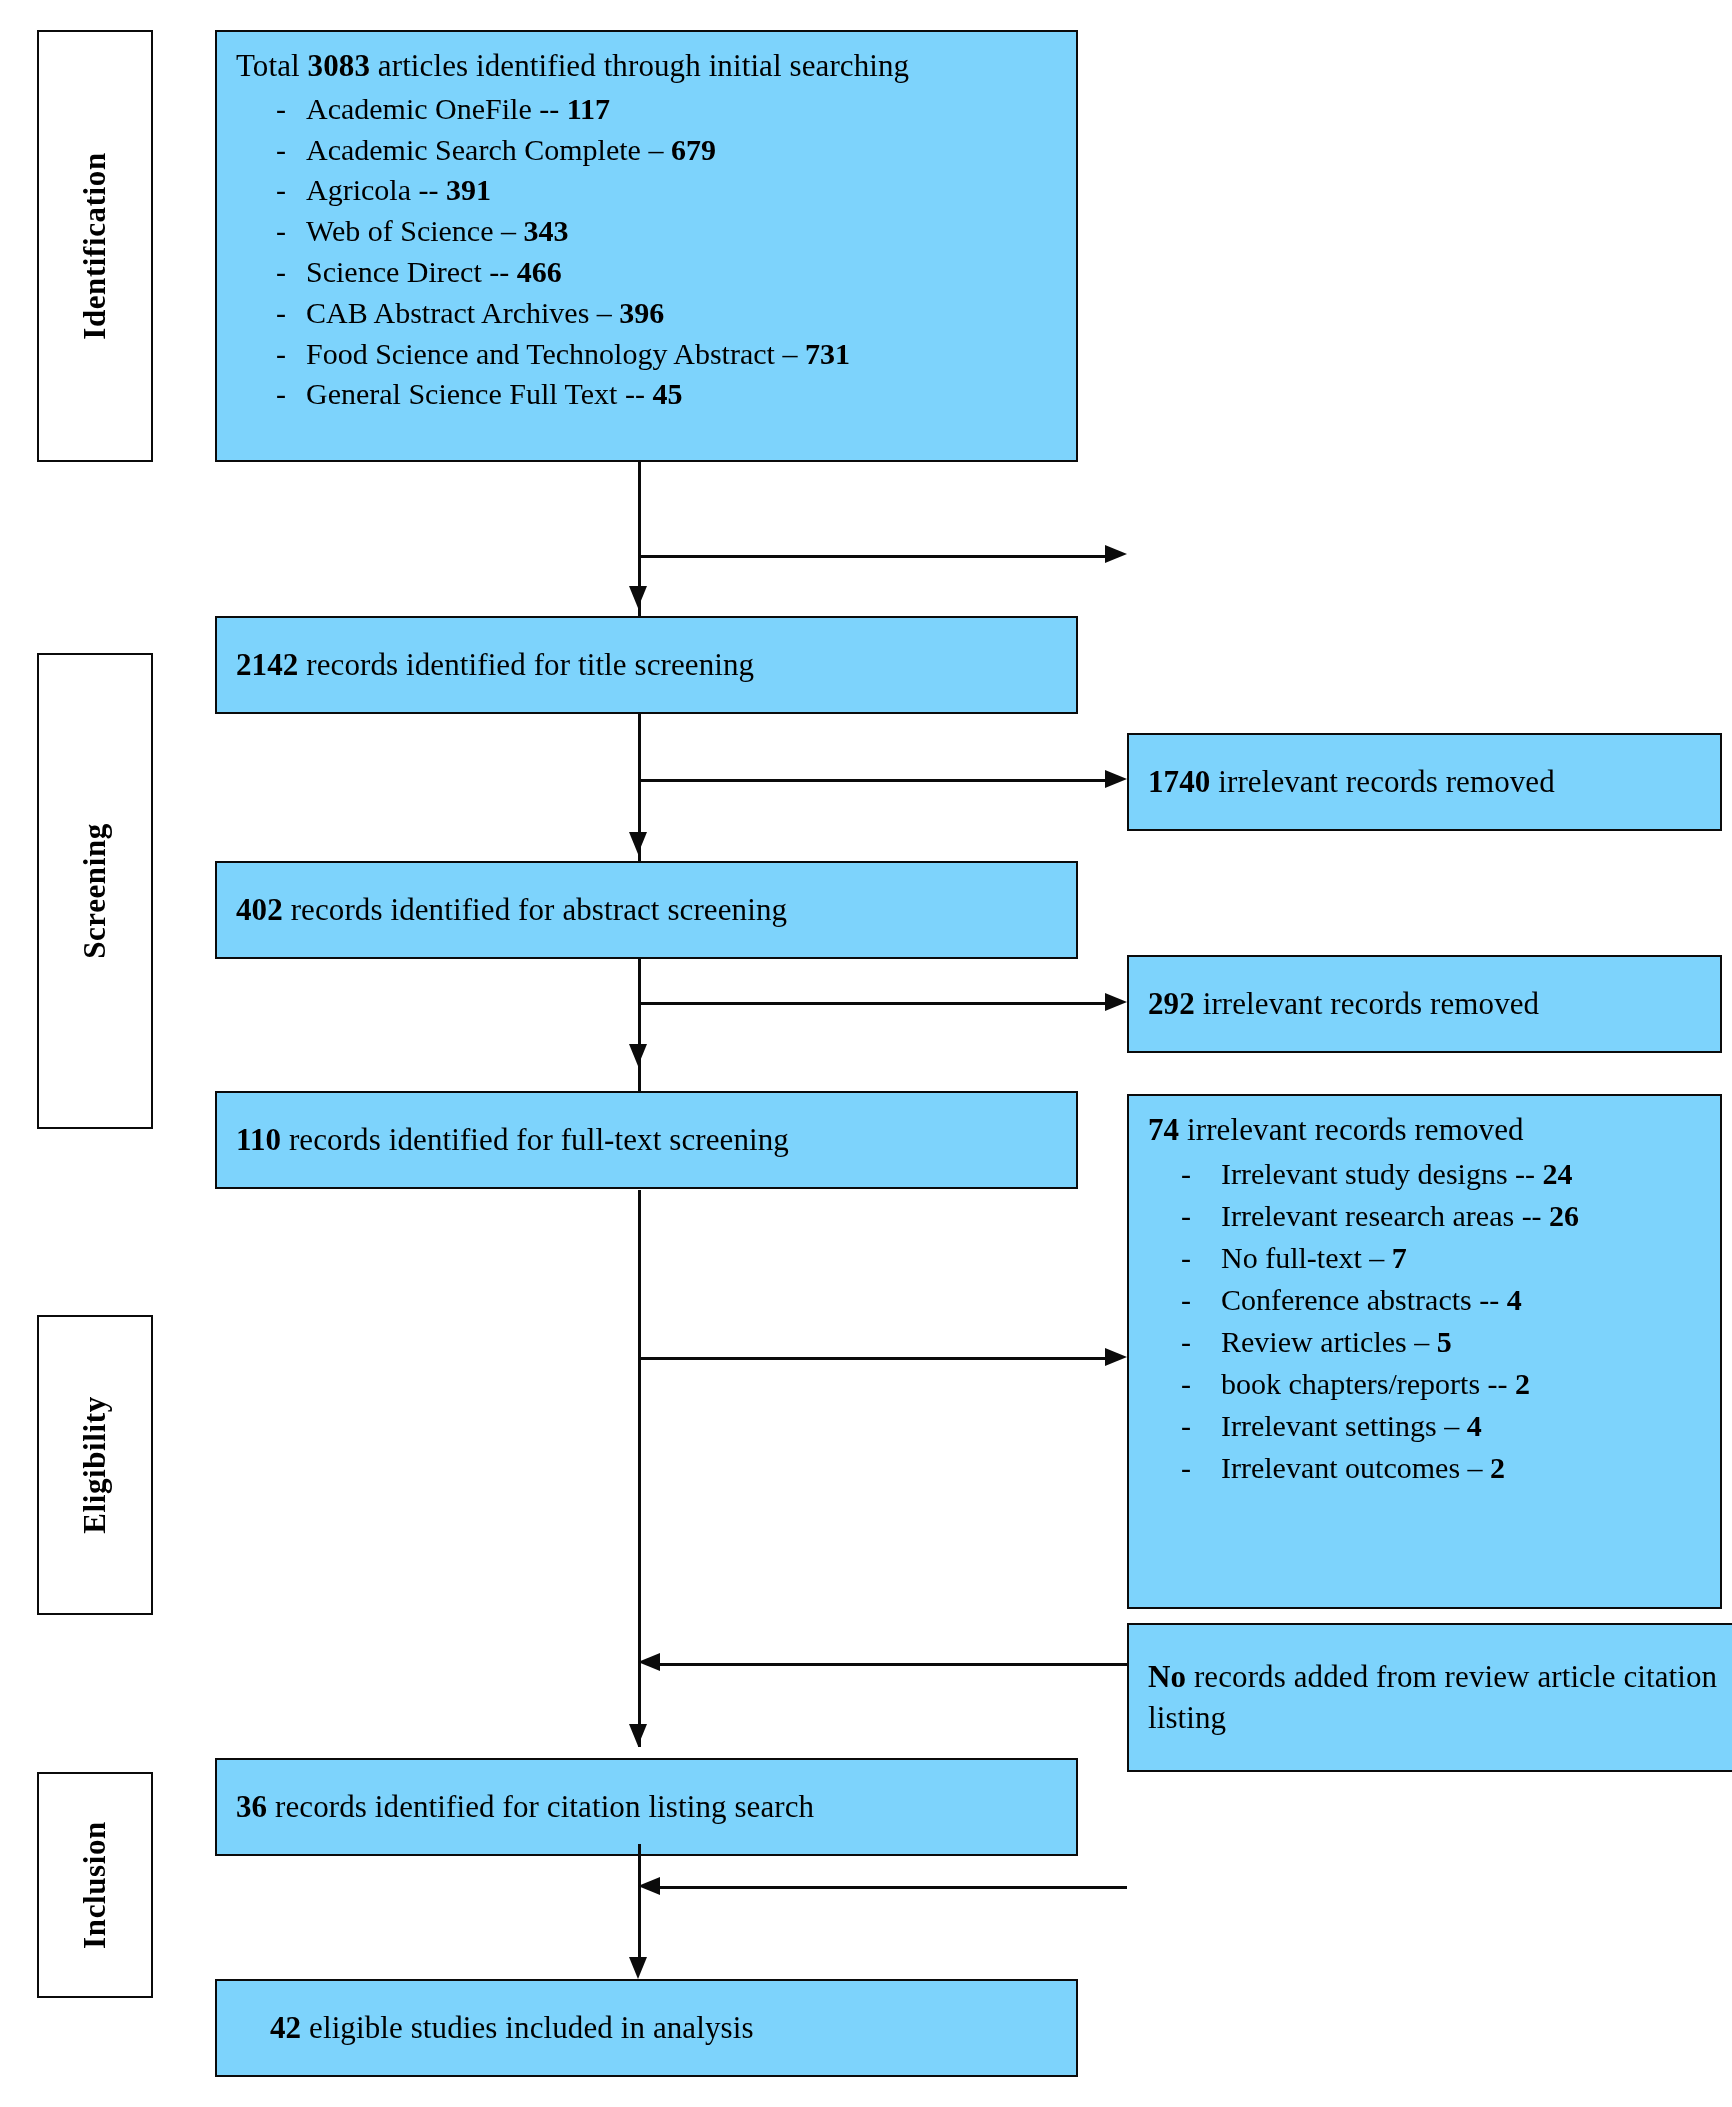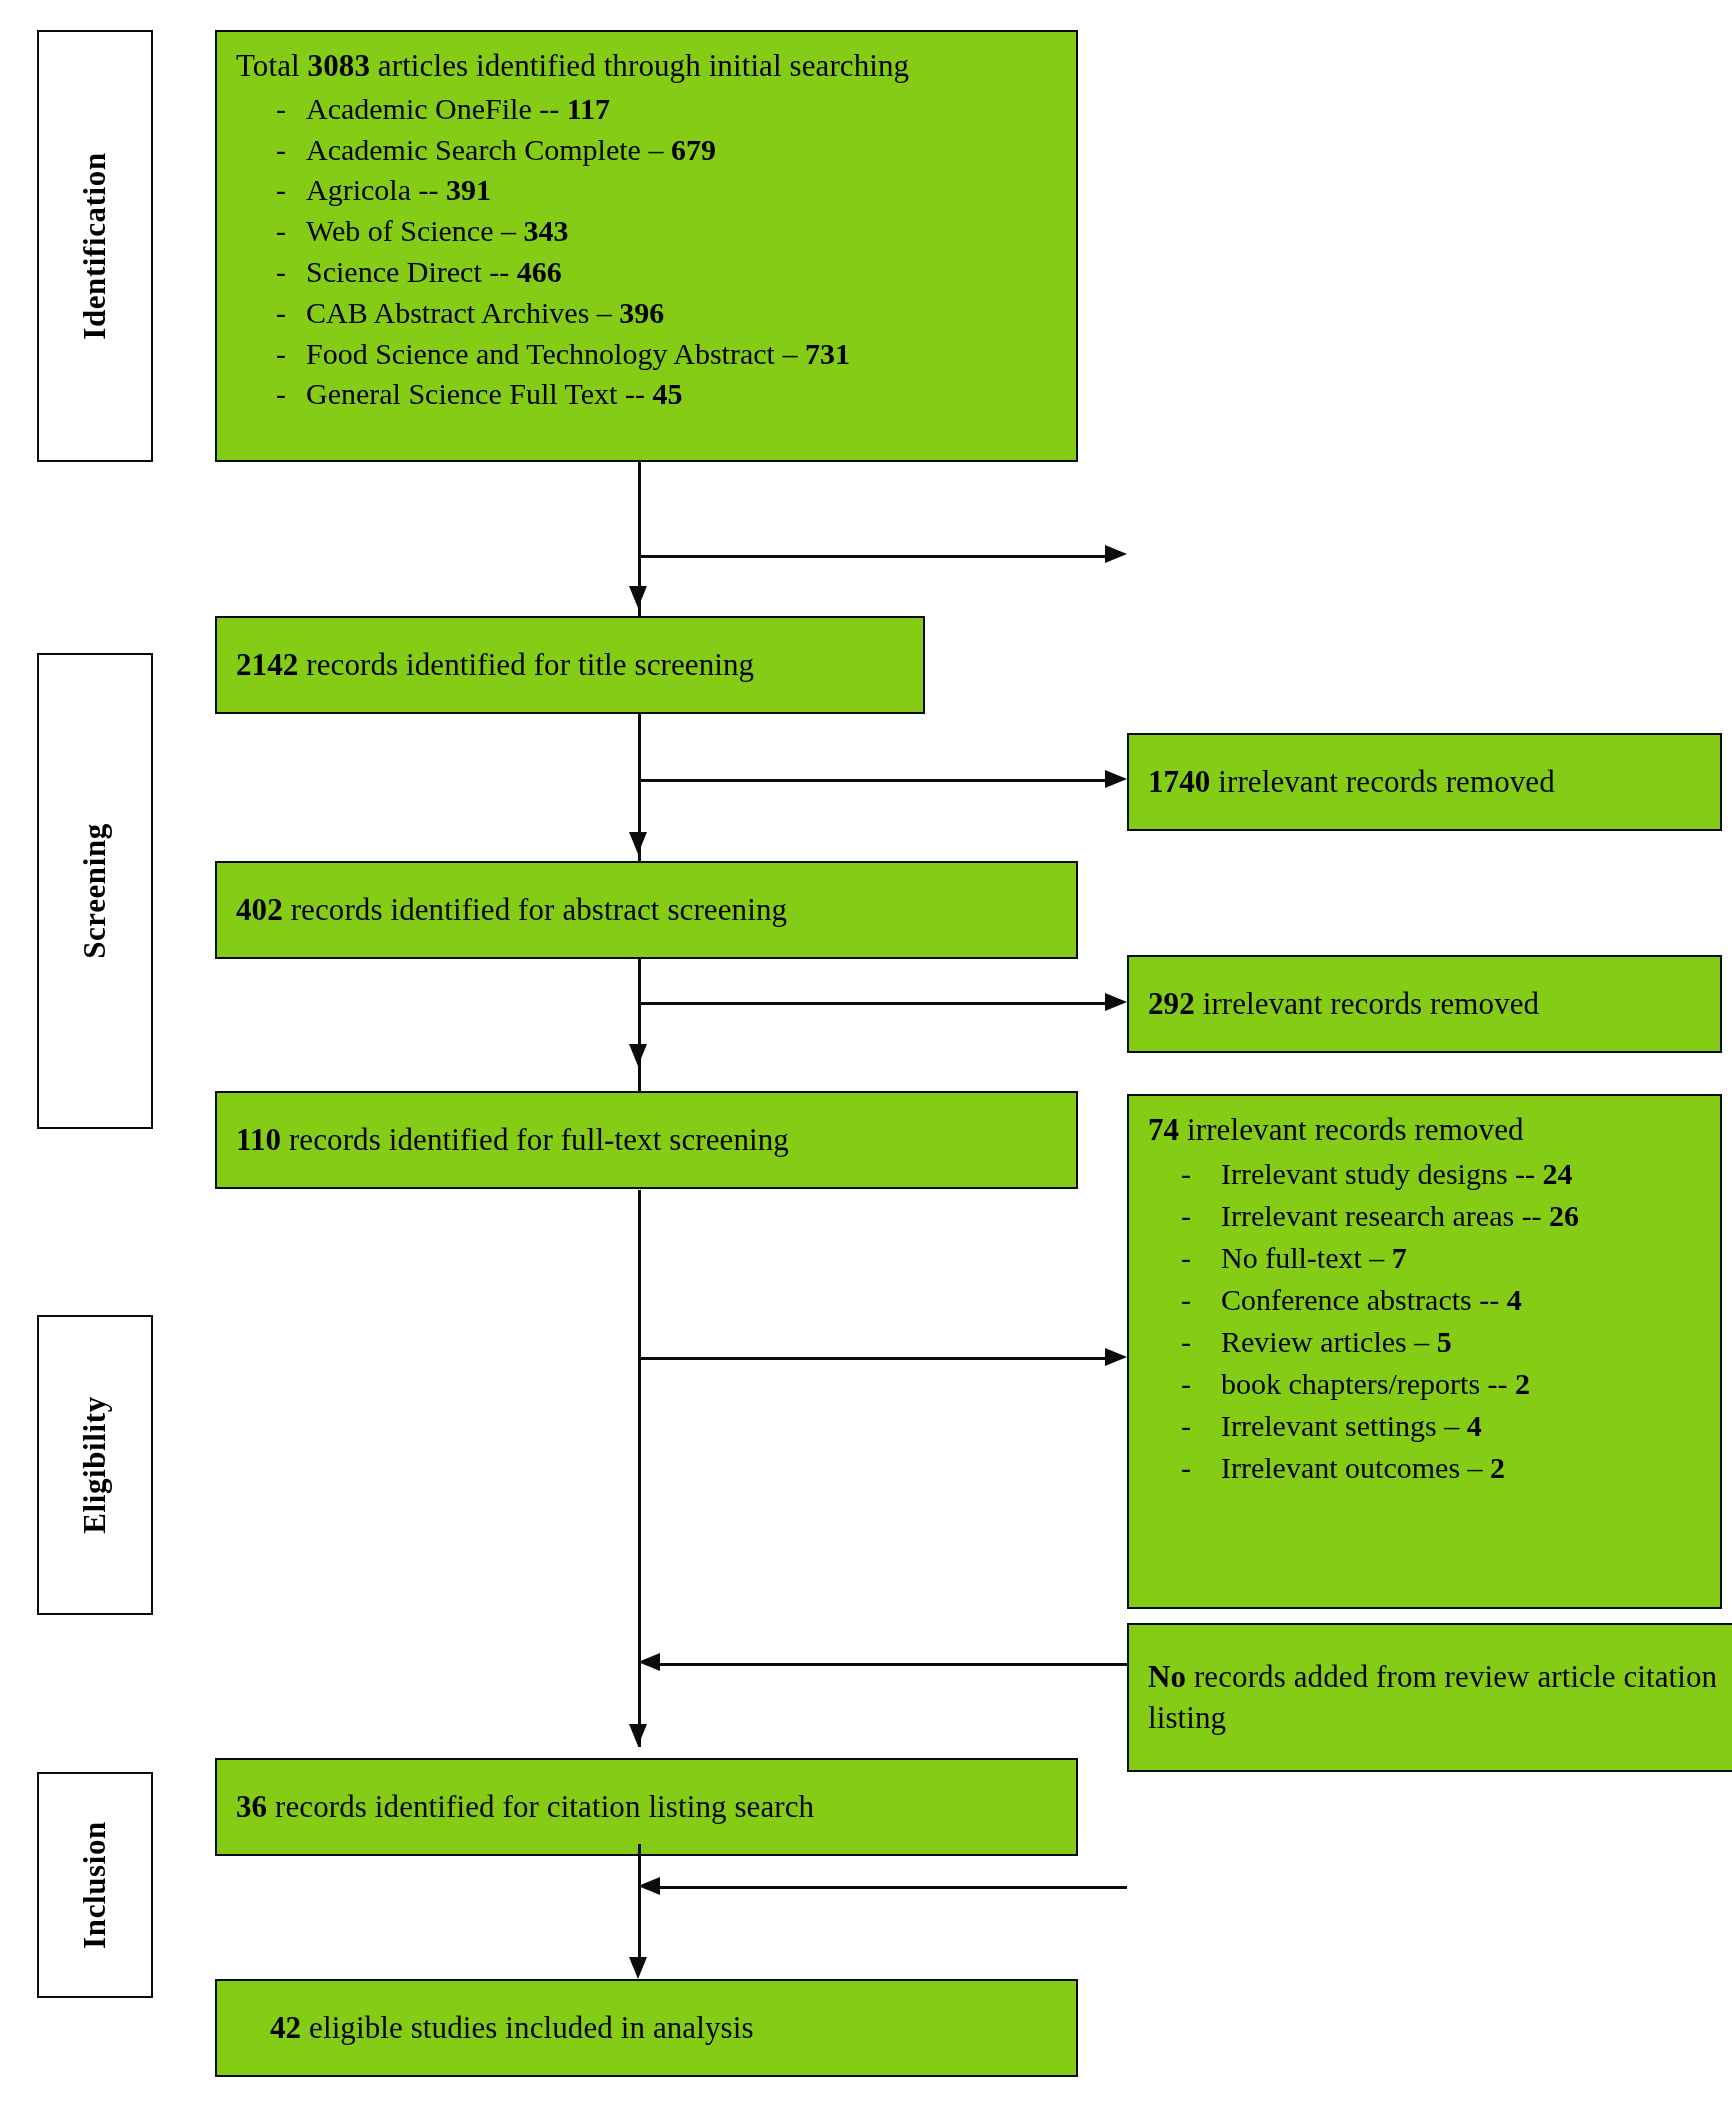--- a/index.html
+++ b/index.html
@@ -15,21 +15,21 @@
     background: #ffffff;
     font-family: "Liberation Serif", "DejaVu Serif", serif;
     color: #000000;
     overflow: hidden;
   }
   
   .box {
     position: absolute;
     box-sizing: border-box;
     border: 2.8px solid #0b0b0b;
-    background: #84cc16;
+    background: #7dd3fc;
     display: flex;
     align-items: center;
   }
   .box .inner {
     width: 100%;
     padding: 0 19px;
   }
   .box.top-aligned { align-items: flex-start; }
   .box.top-aligned .inner { padding-top: 14.3px; }
 
@@ -150,21 +150,21 @@
       </ul>
     </div>
   </div>
 
   <div class="vline" style="left:638px; top:462px; height:154px;"></div>
   <div class="arrow-down" style="left:629px; top:586px;"></div>
   <div class="hline" style="left:638px; top:555px; width:469px;"></div>
   <div class="arrow-right" style="left:1105px; top:545px;"></div>
 
 
-  <div class="box" style="left:215px; top:616px; width:710px; height:98px;">
+  <div class="box" style="left:215px; top:616px; width:863px; height:98px;">
     <div class="inner">
       <div class="ln"><b>2142</b><span> records identified for  title screening</span></div>
     </div>
   </div>
 
   <div class="vline" style="left:638px; top:714px; height:147px;"></div>
   <div class="arrow-down" style="left:629px; top:832px;"></div>
   <div class="hline" style="left:638px; top:779px; width:469px;"></div>
   <div class="arrow-right" style="left:1105px; top:770px;"></div>
 

